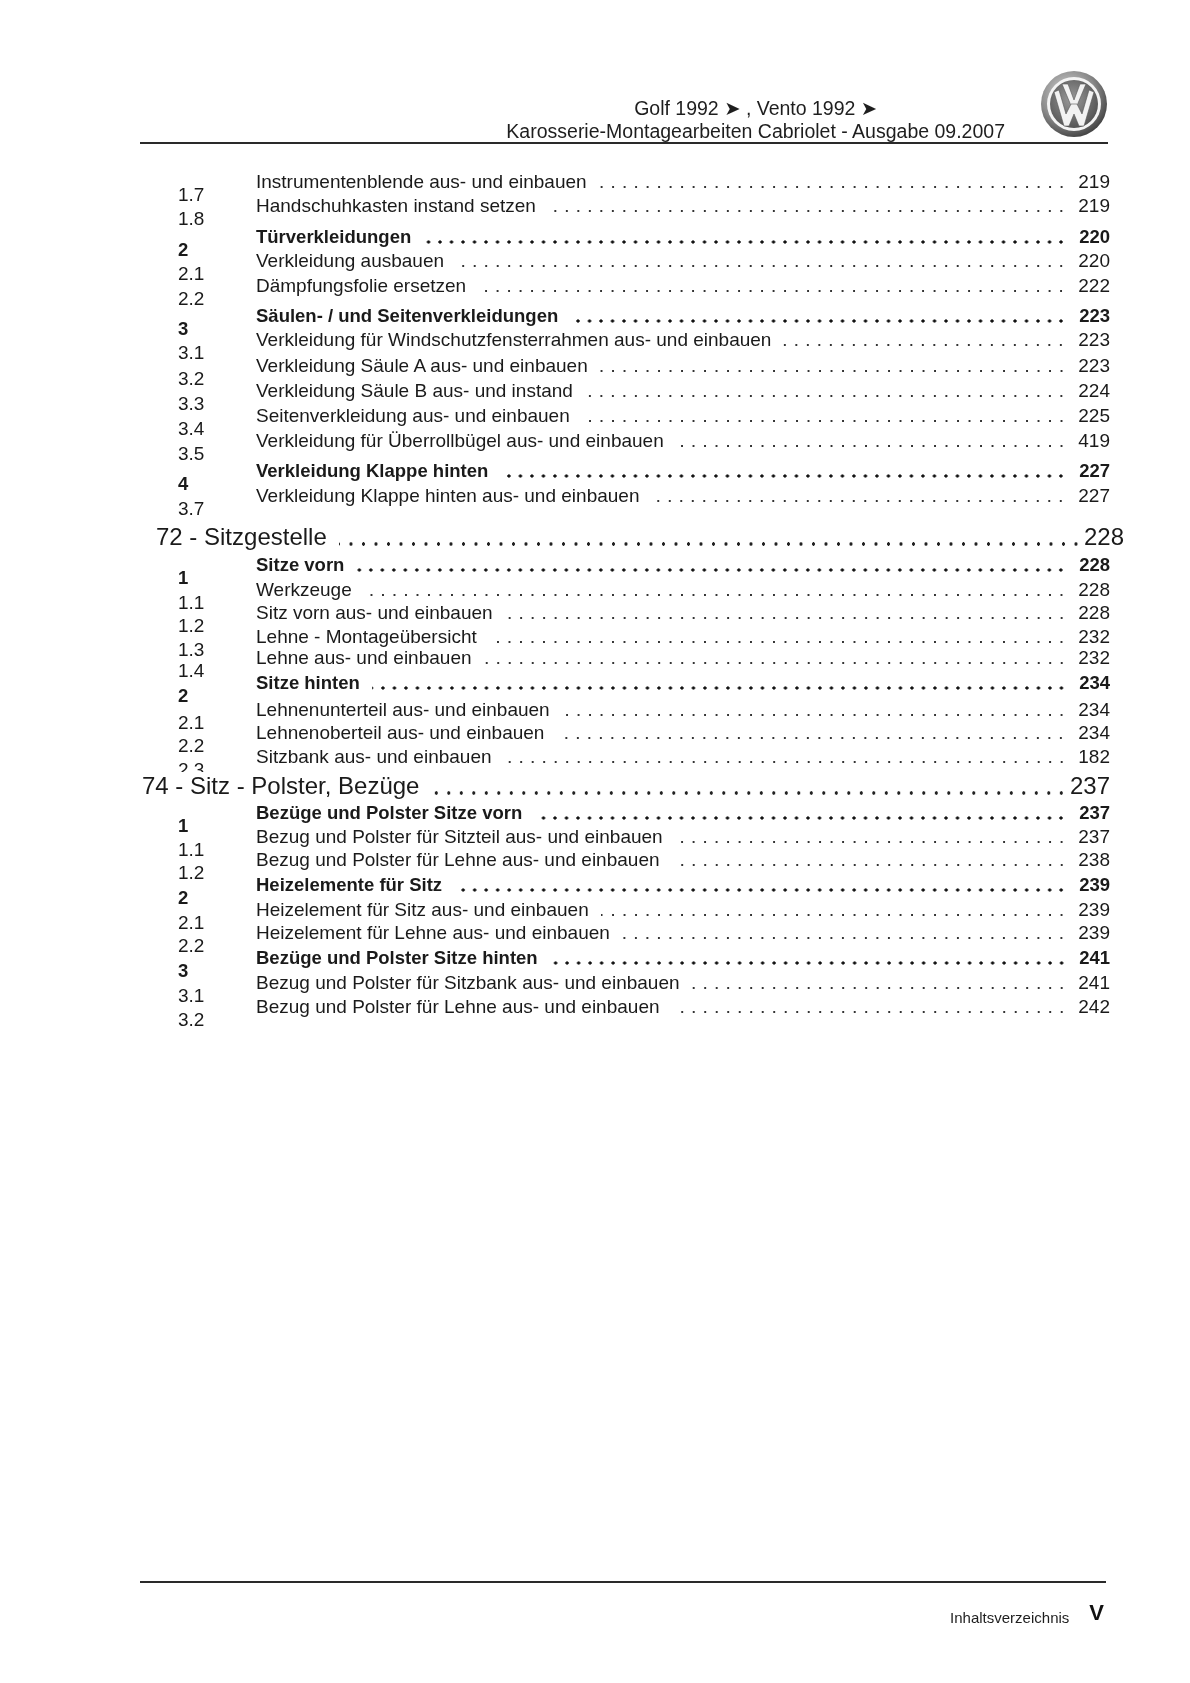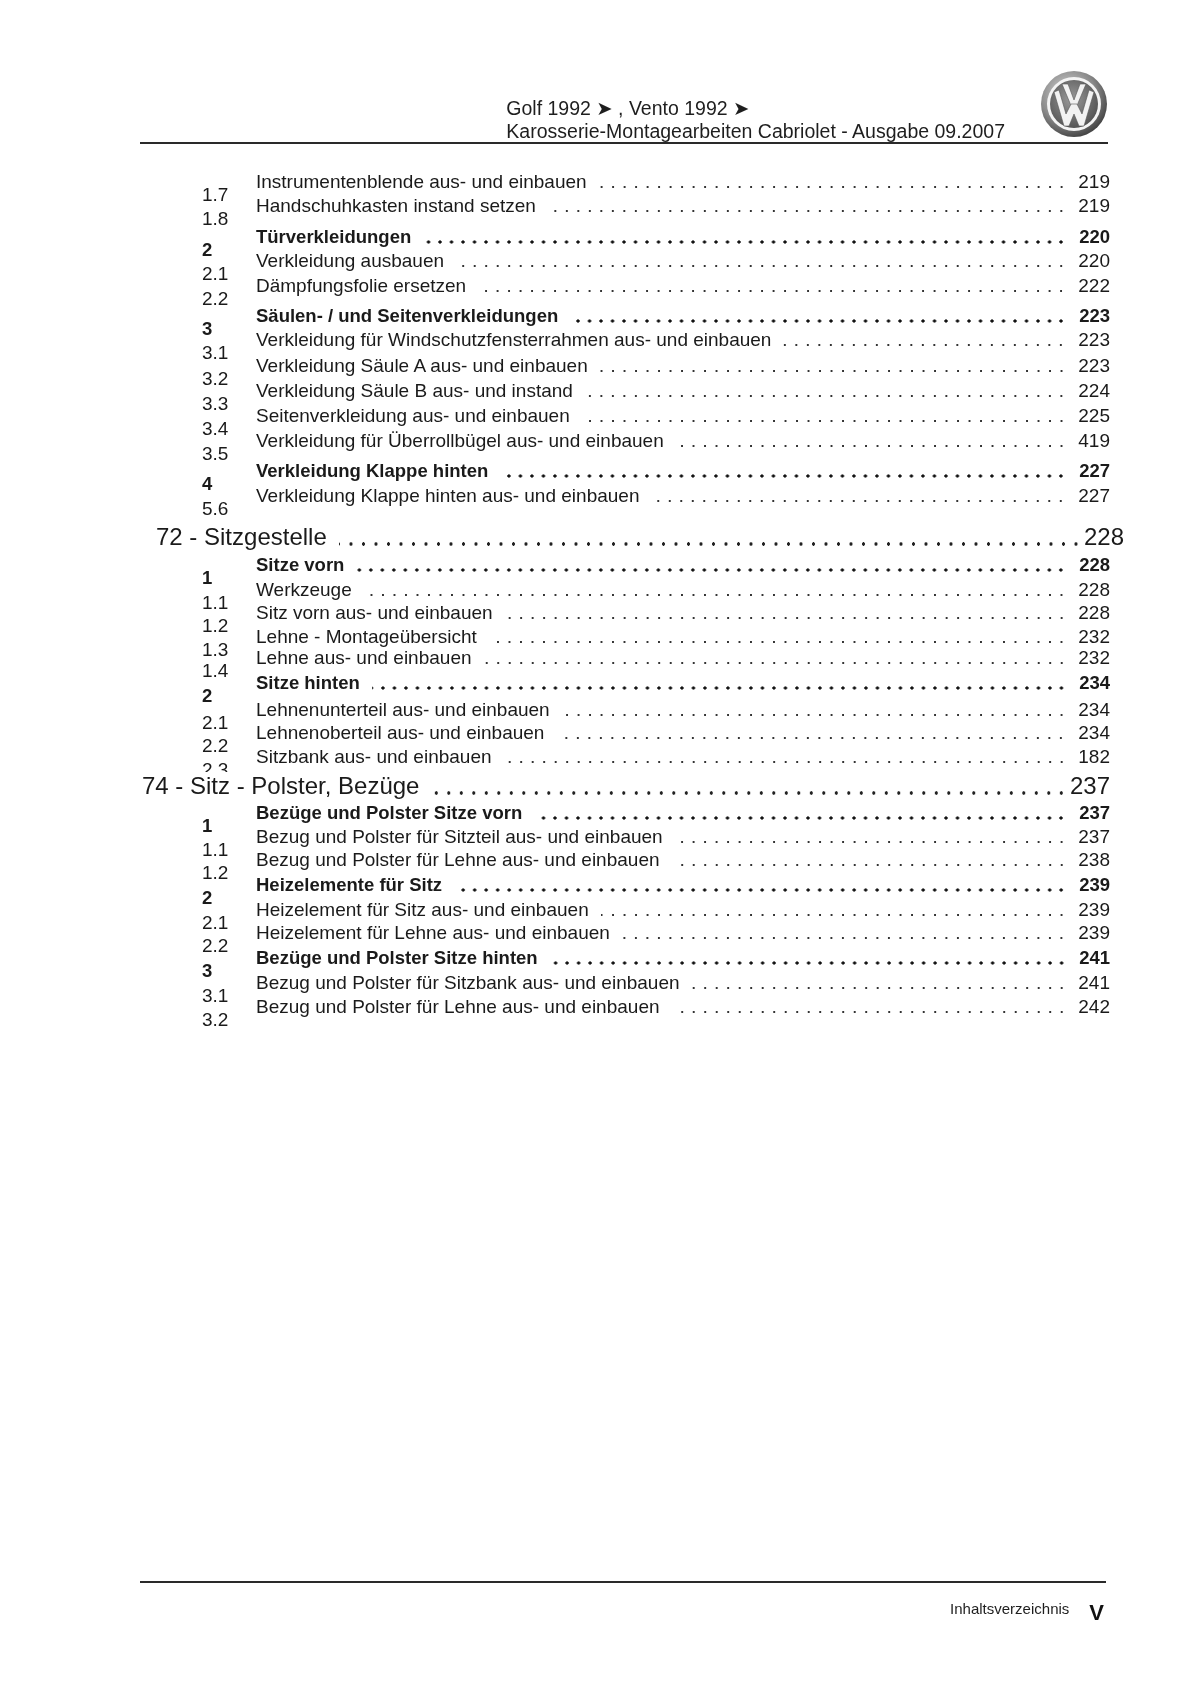--- a/index.html
+++ b/index.html
@@ -19,21 +19,21 @@
       position: absolute;
       left: 140px;
       top: 60px;
       width: 968px;
       height: 84px;
     }
     .header-text {
       position: absolute;
       right: 103px;
       top: 37px;
-      text-align: left;
+      text-align: center;
       font-size: 19.5px;
       line-height: 23px;
       color: #1e1e1e;
       white-space: nowrap;
     }
     .header-rule {
       position: absolute;
       left: 0;
       right: 0;
       bottom: 0;
@@ -58,21 +58,21 @@
       left: 0;
       width: 968px;
       height: 24px;
       display: flex;
       align-items: center;
       font-size: 19px;
       white-space: nowrap;
     }
     .row .num {
       position: absolute;
-      left: 60px;
+      left: 36px;
       width: 60px;
       margin-top: 26px;
     }
     .row .title {
       position: absolute;
       left: 114px;
       right: 0;
       display: flex;
       align-items: center;
     }
@@ -126,21 +126,21 @@
       top: 1581px;
       width: 966px;
       height: 2px;
       background: #2a2a2a;
     }
     .footer {
       position: absolute;
       right: 86px;
       top: 1600px;
       display: flex;
-      align-items: flex-start;
+      align-items: flex-end;
       white-space: nowrap;
     }
     .footer-label {
       font-size: 15px;
       color: #1e1e1e;
     }
     .footer-page {
       margin-left: 20px;
       font-size: 22px;
       font-weight: bold;
@@ -267,21 +267,21 @@
     </div>
     <div class="row bold" style="top: 459px;">
       <span class="num">4</span>
       <span class="title">
         <span class="title-text">Verkleidung Klappe hinten</span>
         <span class="leader"></span>
         <span class="page">227</span>
       </span>
     </div>
     <div class="row" style="top: 484px;">
-      <span class="num">5.6</span>
+      <span class="num">3.7</span>
       <span class="title">
         <span class="title-text">Verkleidung Klappe hinten aus- und einbauen</span>
         <span class="leader"></span>
         <span class="page">227</span>
       </span>
     </div>
     <div class="row chapter" style="top: 522px; margin-left: 14px;">
       <span class="title">
         <span class="title-text">72 - Sitzgestelle</span>
         <span class="leader"></span>

